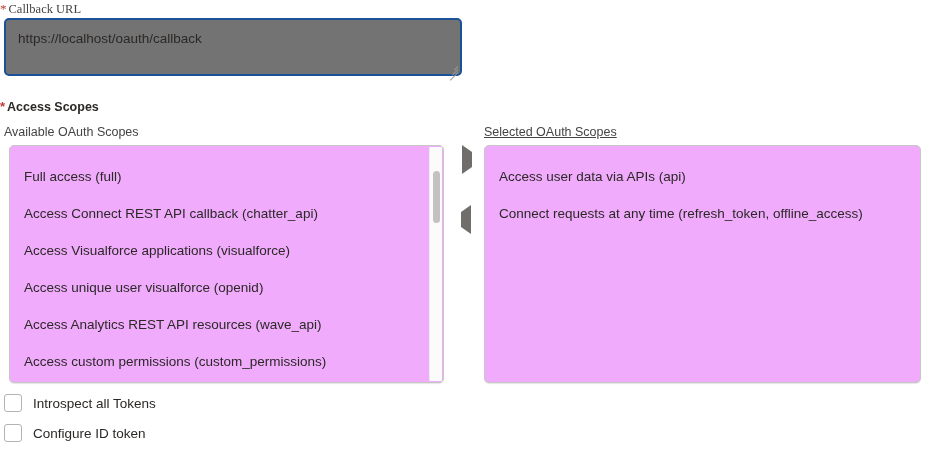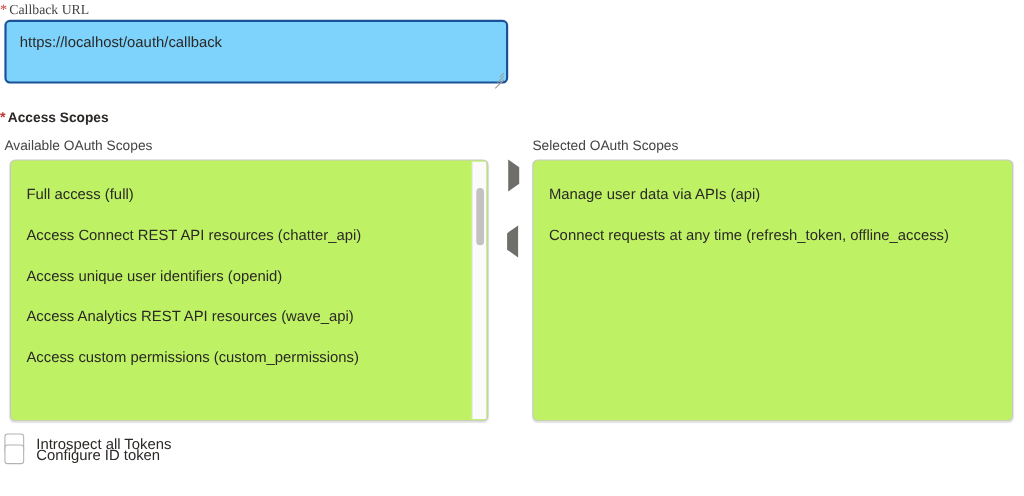--- a/index.html
+++ b/index.html
@@ -38,21 +38,21 @@
     line-height: 13px;
   }
   .callback-textarea {
     position: absolute;
     left: 4px;
     top: 18px;
     width: 458px;
     height: 58px;
     border: 2px solid #1b5297;
     border-radius: 5px;
-    background: #7dd3fc;
+    background: #737373;
     padding: 10px 12px;
     font-family: "Liberation Sans", sans-serif;
     font-size: 13.5px;
     color: #2b2826;
     line-height: 18px;
     resize: none;
     outline: none;
     overflow: hidden;
   }
   .resize-grip {
@@ -89,27 +89,27 @@
   .dual-list { position: absolute; left: 0; top: 0; width: 931px; height: 451px; padding-left: 20px; }
 
   .list-caption {
     position: absolute;
     font-size: 12.5px;
     color: #444444;
     line-height: 15px;
     white-space: nowrap;
   }
   .caption-available { left: 4px;   top: 125px; }
-  .caption-selected  { left: 484px; top: 125px; }
+  .caption-selected  { left: 484px; top: 125px; text-decoration: underline; }
 
   .listbox {
     position: absolute;
     top: 145px;
     height: 238px;
-    background: #bef264;
+    background: #f0abfc;
     border: 1px solid #c9c7c5;
     border-radius: 5px;
     box-shadow: 0 1px 1px rgba(0,0,0,0.10);
     overflow: hidden;
   }
   .listbox-available { left: 9px;   width: 435px; }
   .listbox-selected  { left: 484px; width: 437px; }
 
   .list-inner {
     position: absolute;
@@ -171,21 +171,21 @@
 
   
   .checkbox-row {
     position: absolute;
     left: 4px;
     display: flex;
     align-items: center;
     cursor: pointer;
   }
   .row-introspect { top: 394px; }
-  .row-idtoken    { top: 404px; justify-content: flex-end; }
+  .row-idtoken    { top: 424px; justify-content: flex-end; }
   .cb-box {
     width: 18px;
     height: 18px;
     border: 1px solid #b5b3b0;
     border-radius: 3px;
     background: #ffffff;
     flex: 0 0 auto;
   }
   .cb-label {
     margin-left: 11px;
@@ -213,42 +213,43 @@
   <span class="req-star">*</span><span>Access Scopes</span>
 </div>
 
 <div class="dual-list">
 
   <div class="list-caption caption-available">Available OAuth Scopes</div>
 
   <div class="listbox listbox-available">
     <div class="list-inner">
       <div class="list-option">Full access (full)</div>
-      <div class="list-option">Access Connect REST API resources (chatter_api)</div>
-      <div class="list-option">Access unique user identifiers (openid)</div>
+      <div class="list-option">Access Connect REST API callback (chatter_api)</div>
+      <div class="list-option">Access Visualforce applications (visualforce)</div>
+      <div class="list-option">Access unique user visualforce (openid)</div>
       <div class="list-option">Access Analytics REST API resources (wave_api)</div>
       <div class="list-option">Access custom permissions (custom_permissions)</div>
     </div>
     <div class="scroll-track">
       <div class="scroll-thumb"></div>
     </div>
   </div>
 
   <button class="arrow-btn arrow-add">
     <span class="tri tri-right"></span>
   </button>
   <button class="arrow-btn arrow-remove">
     <span class="tri tri-left"></span>
   </button>
 
   <div class="list-caption caption-selected">Selected OAuth Scopes</div>
 
   <div class="listbox listbox-selected">
     <div class="list-inner">
-      <div class="list-option">Manage user data via APIs (api)</div>
+      <div class="list-option">Access user data via APIs (api)</div>
       <div class="list-option">Connect requests at any time (refresh_token, offline_access)</div>
     </div>
   </div>
 
 </div>
 
 <label class="checkbox-row row-introspect">
   <span class="cb-box"></span>
   <span class="cb-label">Introspect all Tokens</span>
 </label>

